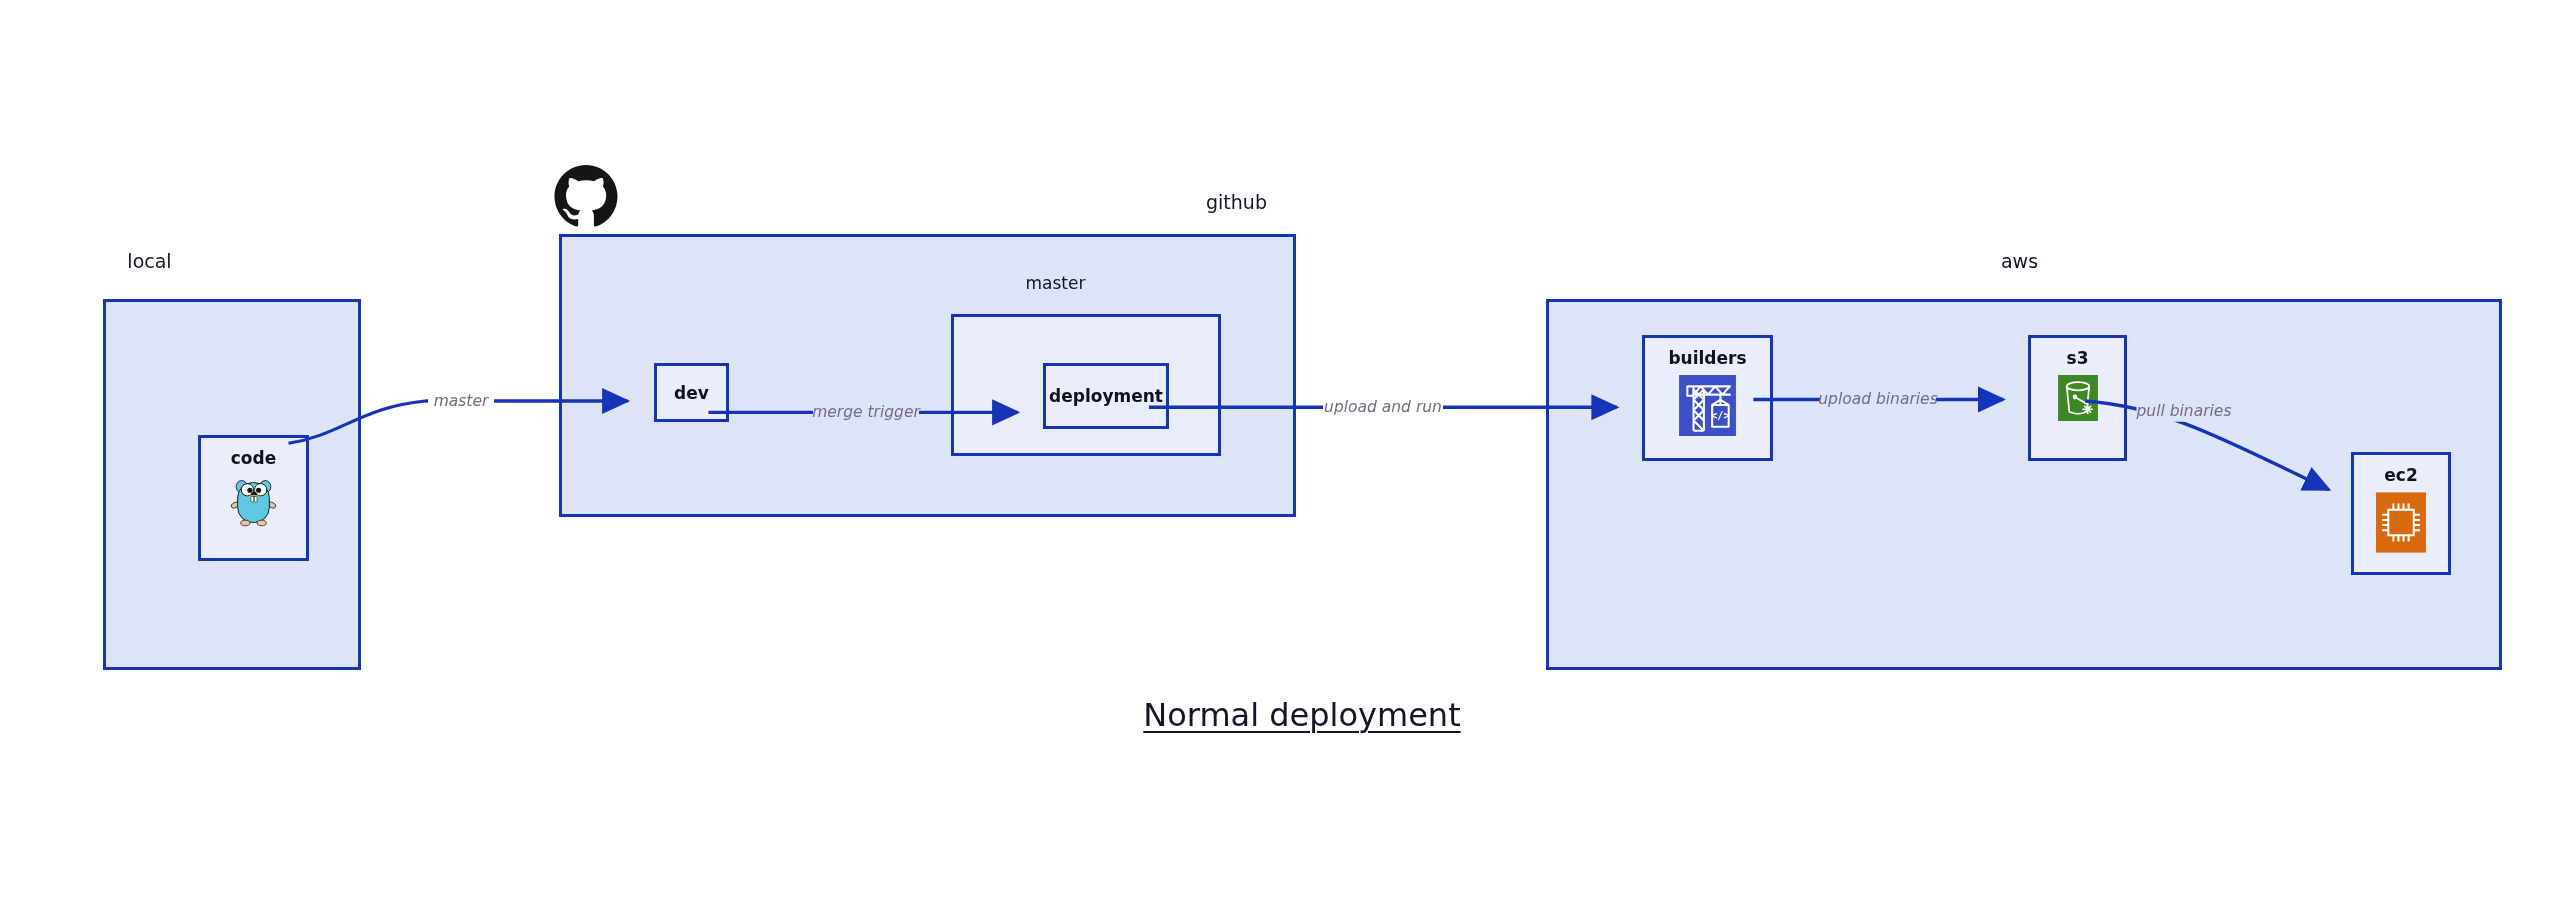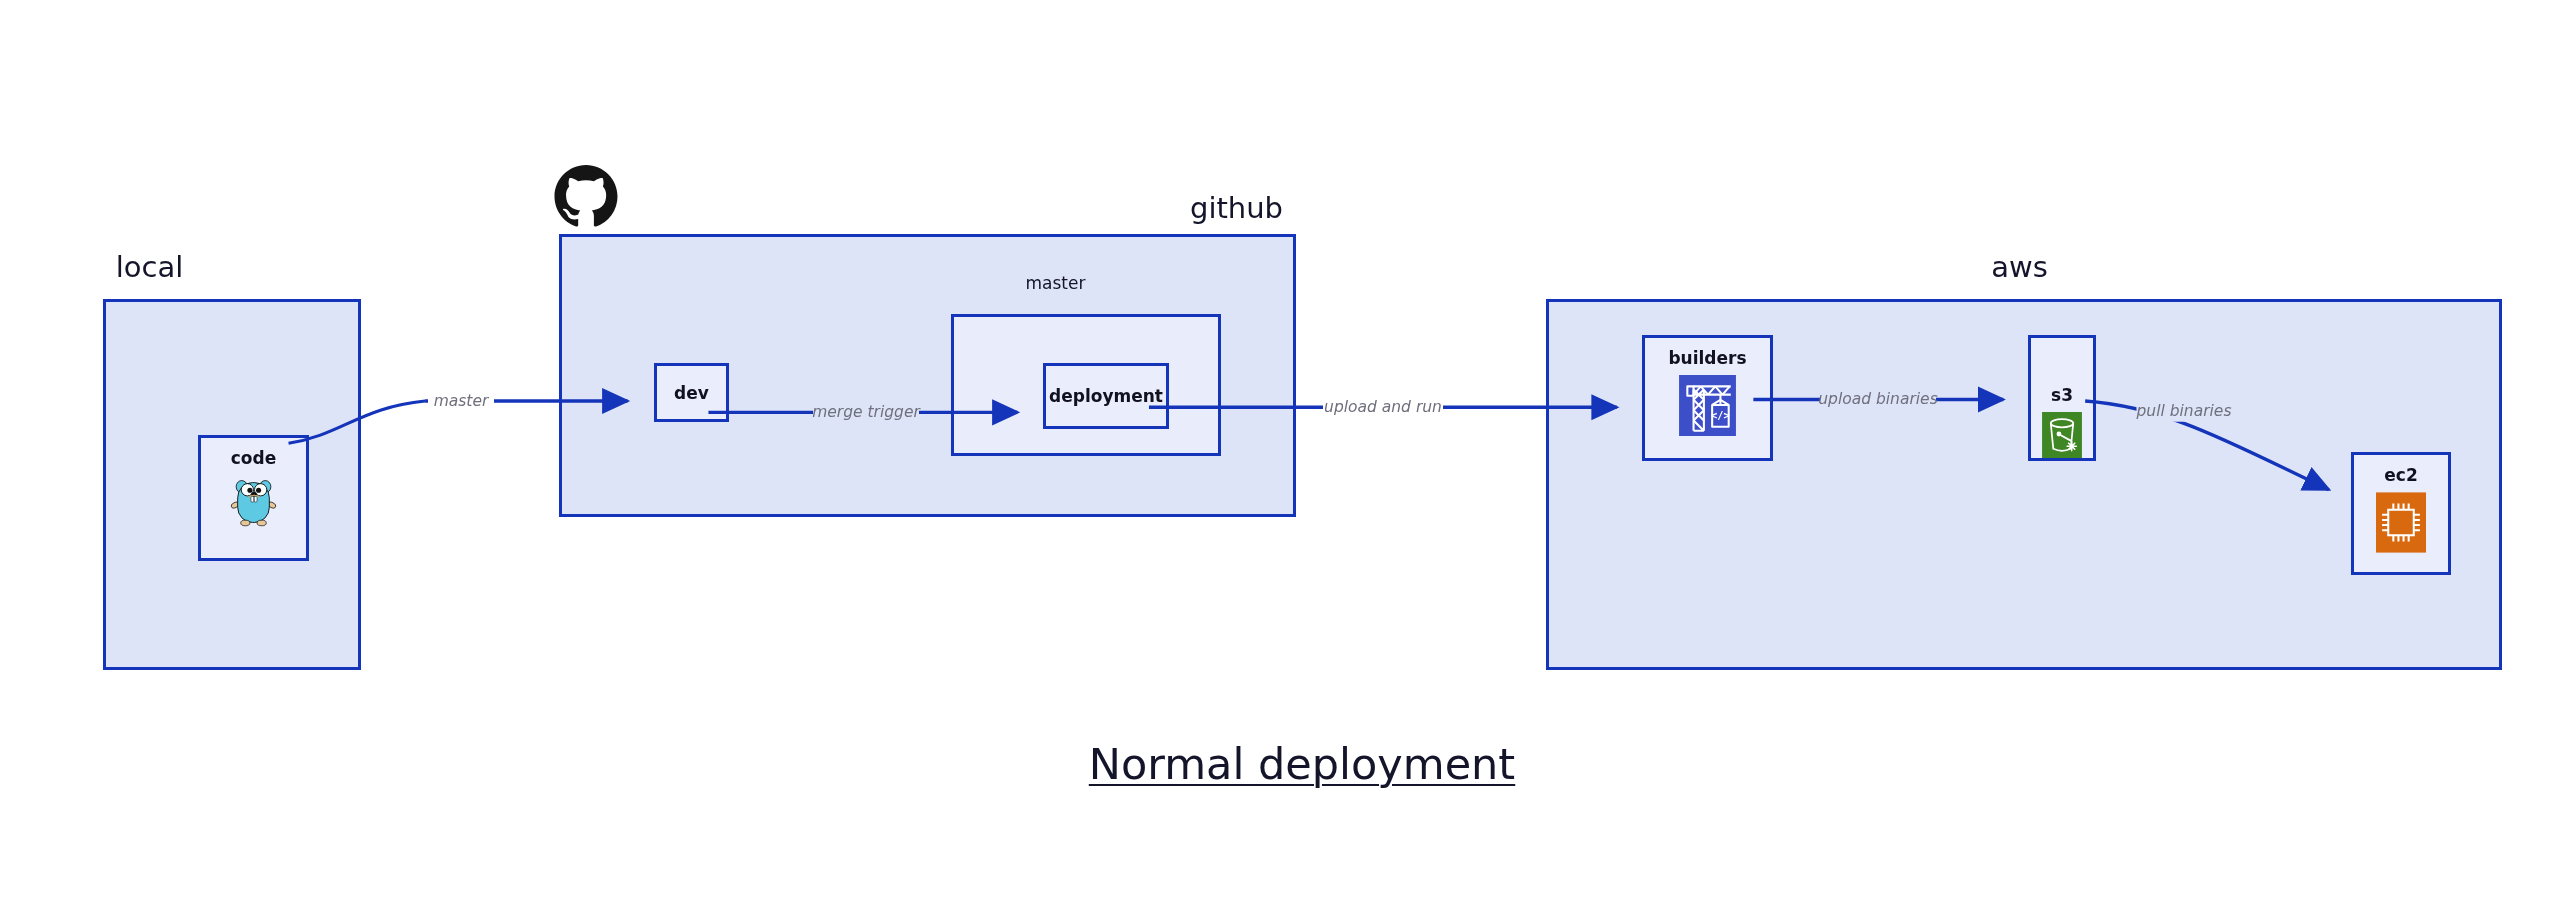--- a/index.html
+++ b/index.html
@@ -30,21 +30,21 @@
   
   .group-box {
     position: absolute;
     background: #dee4f8;
     border: 3.6px solid #1434ba;
     box-sizing: border-box;
   }
   .group-label {
     position: absolute;
     color: #14142b;
-    font-size: 29px;
+    font-size: 19px;
     font-weight: 400;
     letter-spacing: 0px;
     white-space: nowrap;
     text-align: center;
     font-family: "DejaVu Sans", "Liberation Sans", sans-serif;
   }
   .sub-box {
     position: absolute;
     background: #e8ecfb;
     border: 3.1px solid #1434ba;
@@ -85,29 +85,28 @@
   }
   .edge-label-bg {
     position: absolute;
     transform: translate(-50%, -50%);
     background: transparent;
   }
   
   #diagram-title {
     position: absolute;
     color: #14142b;
-    font-size: 43px;
+    font-size: 32px;
     font-weight: 400;
     text-decoration: underline;
     text-underline-offset: 5.2px;
     text-decoration-thickness: 2.1px;
     white-space: nowrap;
     transform: translateX(-50%);
     font-family: "DejaVu Sans", "Liberation Sans", sans-serif;
-    margin-top: 43px;
   }
   
   #github-mark {
     position: absolute;
     line-height: 0;
   }
 </style>
 </head>
 <body>
 
@@ -189,21 +188,21 @@
           <path d="M64 58 L96 58 L96 100 L64 100 Z"></path>
           <path d="M64 58 L80 48 L96 58"></path>
         </g>
         <g fill="#ffffff" font-family="DejaVu Sans Mono, monospace" font-size="20" font-weight="700">
           <text x="80" y="86" text-anchor="middle">&lt;/&gt;</text>
         </g>
       </svg>
     </div>
   </div>
 
-  <div class="node-box" style="left:2008px; top:335px; width:68px; height:126px;justify-content:flex-end;">
+  <div class="node-box" style="left:2008px; top:335px; width:99px; height:126px;">
     <div class="node-label">s3</div>
     <div class="node-icon">
       <svg width="40" height="46" viewBox="0 0 78 90" xmlns="http://www.w3.org/2000/svg">
         <rect x="0" y="0" width="78" height="90" fill="#3f8624"></rect>
         <g fill="none" stroke="#ffffff" stroke-width="3.4" stroke-linejoin="round" stroke-linecap="round">
           <ellipse cx="39" cy="22" rx="22" ry="8"></ellipse>
           <path d="M17 22 L22 72 Q39 80 56 72 L61 22"></path>
           <path d="M34 44 L56 56"></path>
           <circle cx="33" cy="43" r="3" fill="#ffffff"></circle>
         </g>

